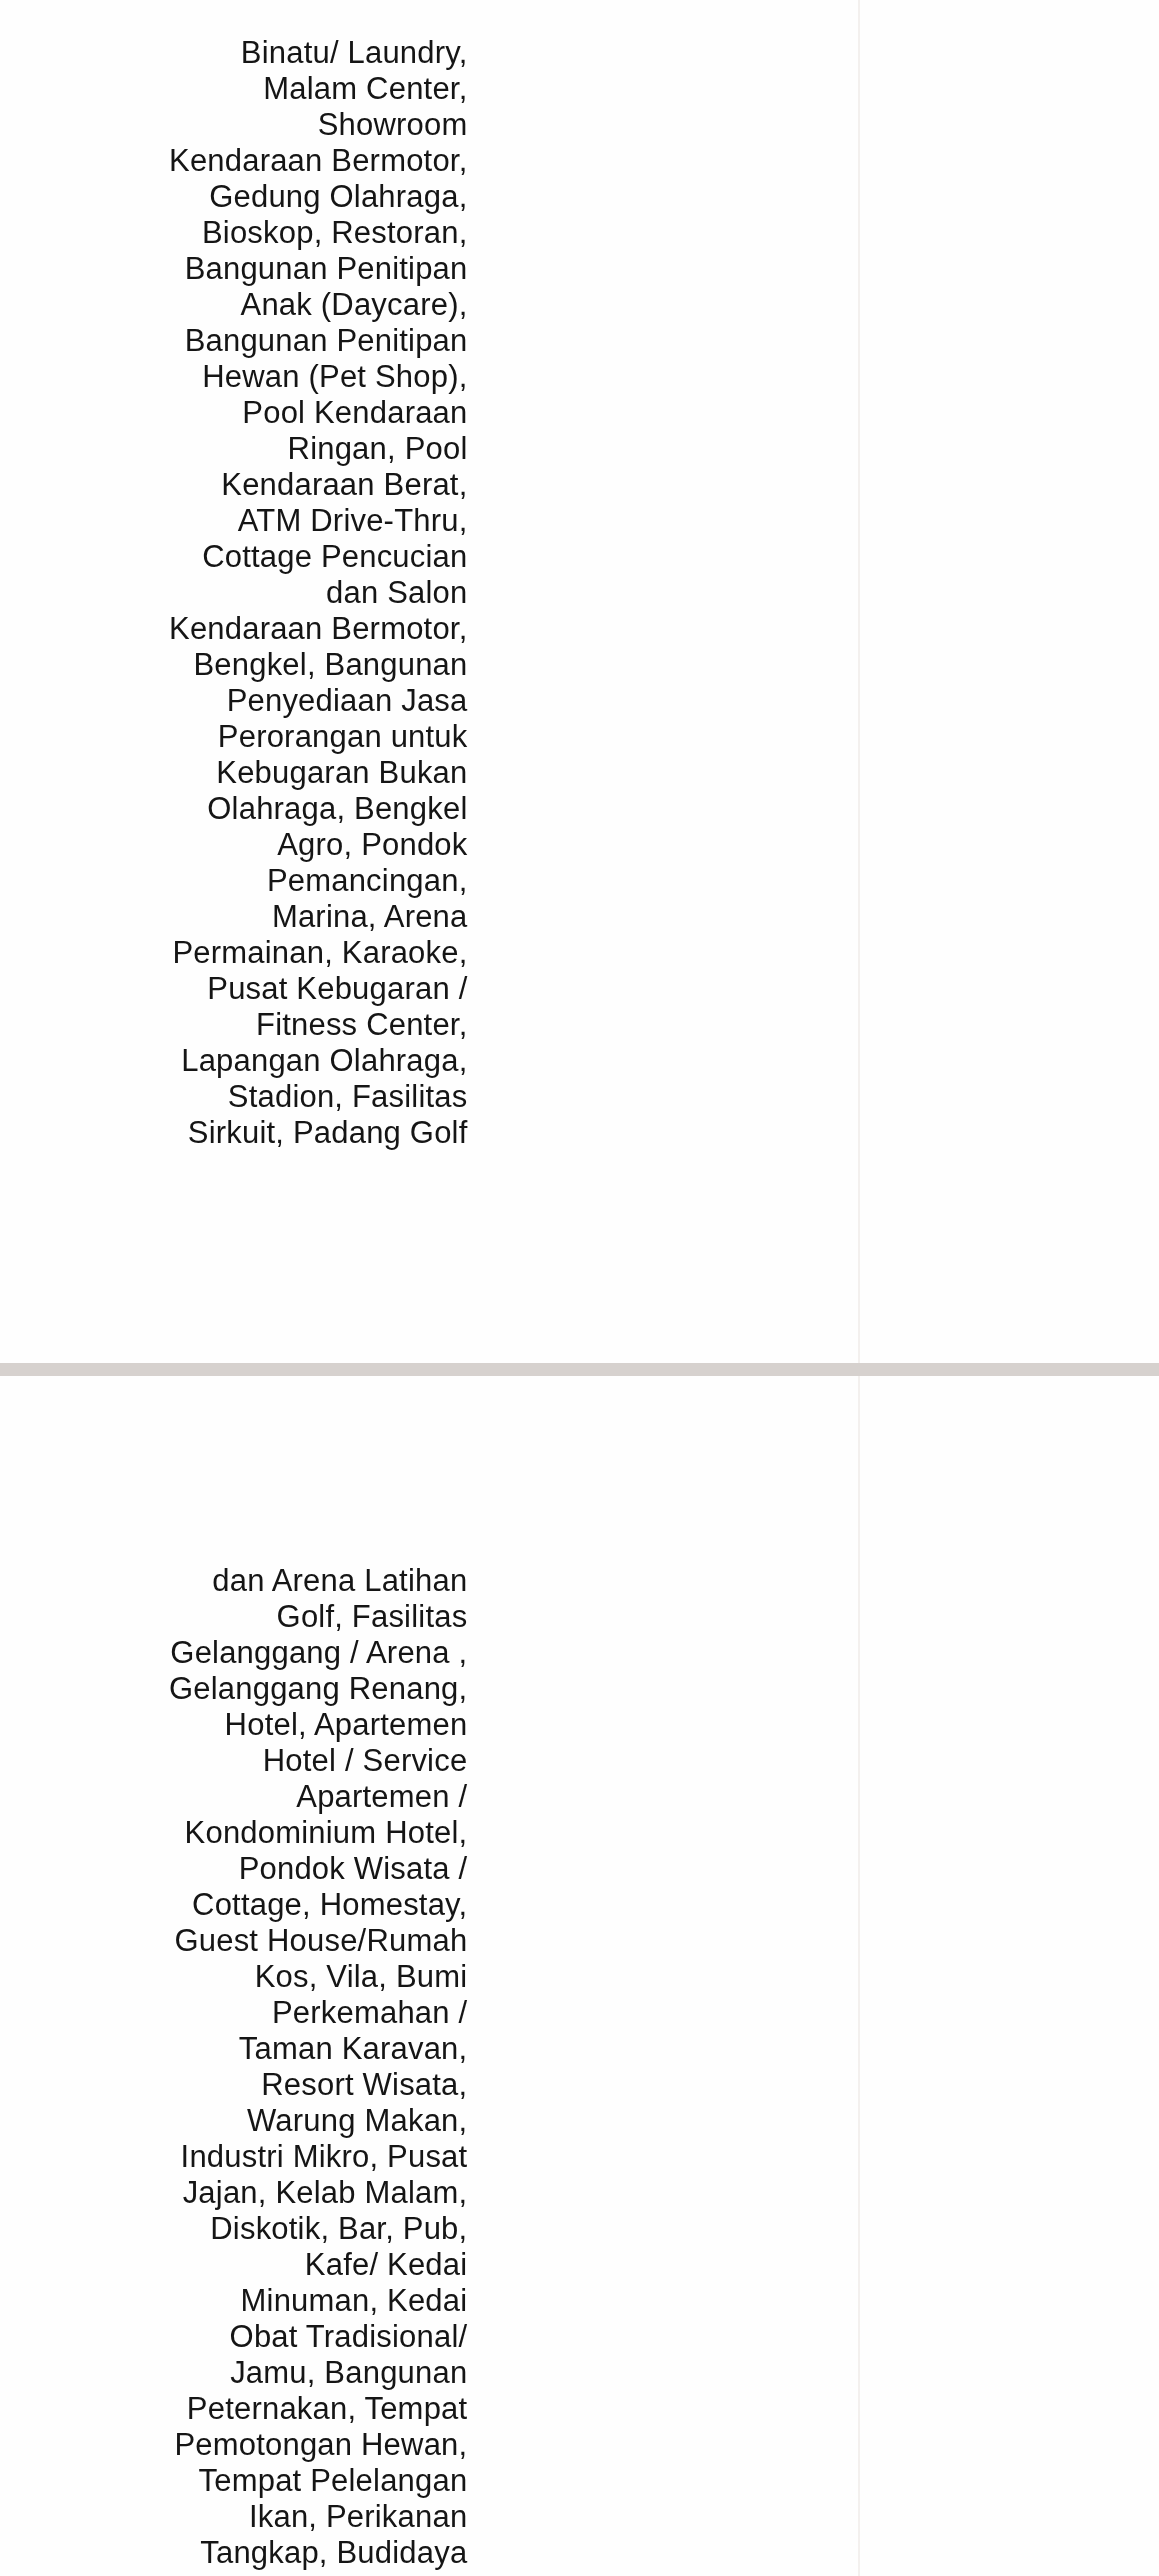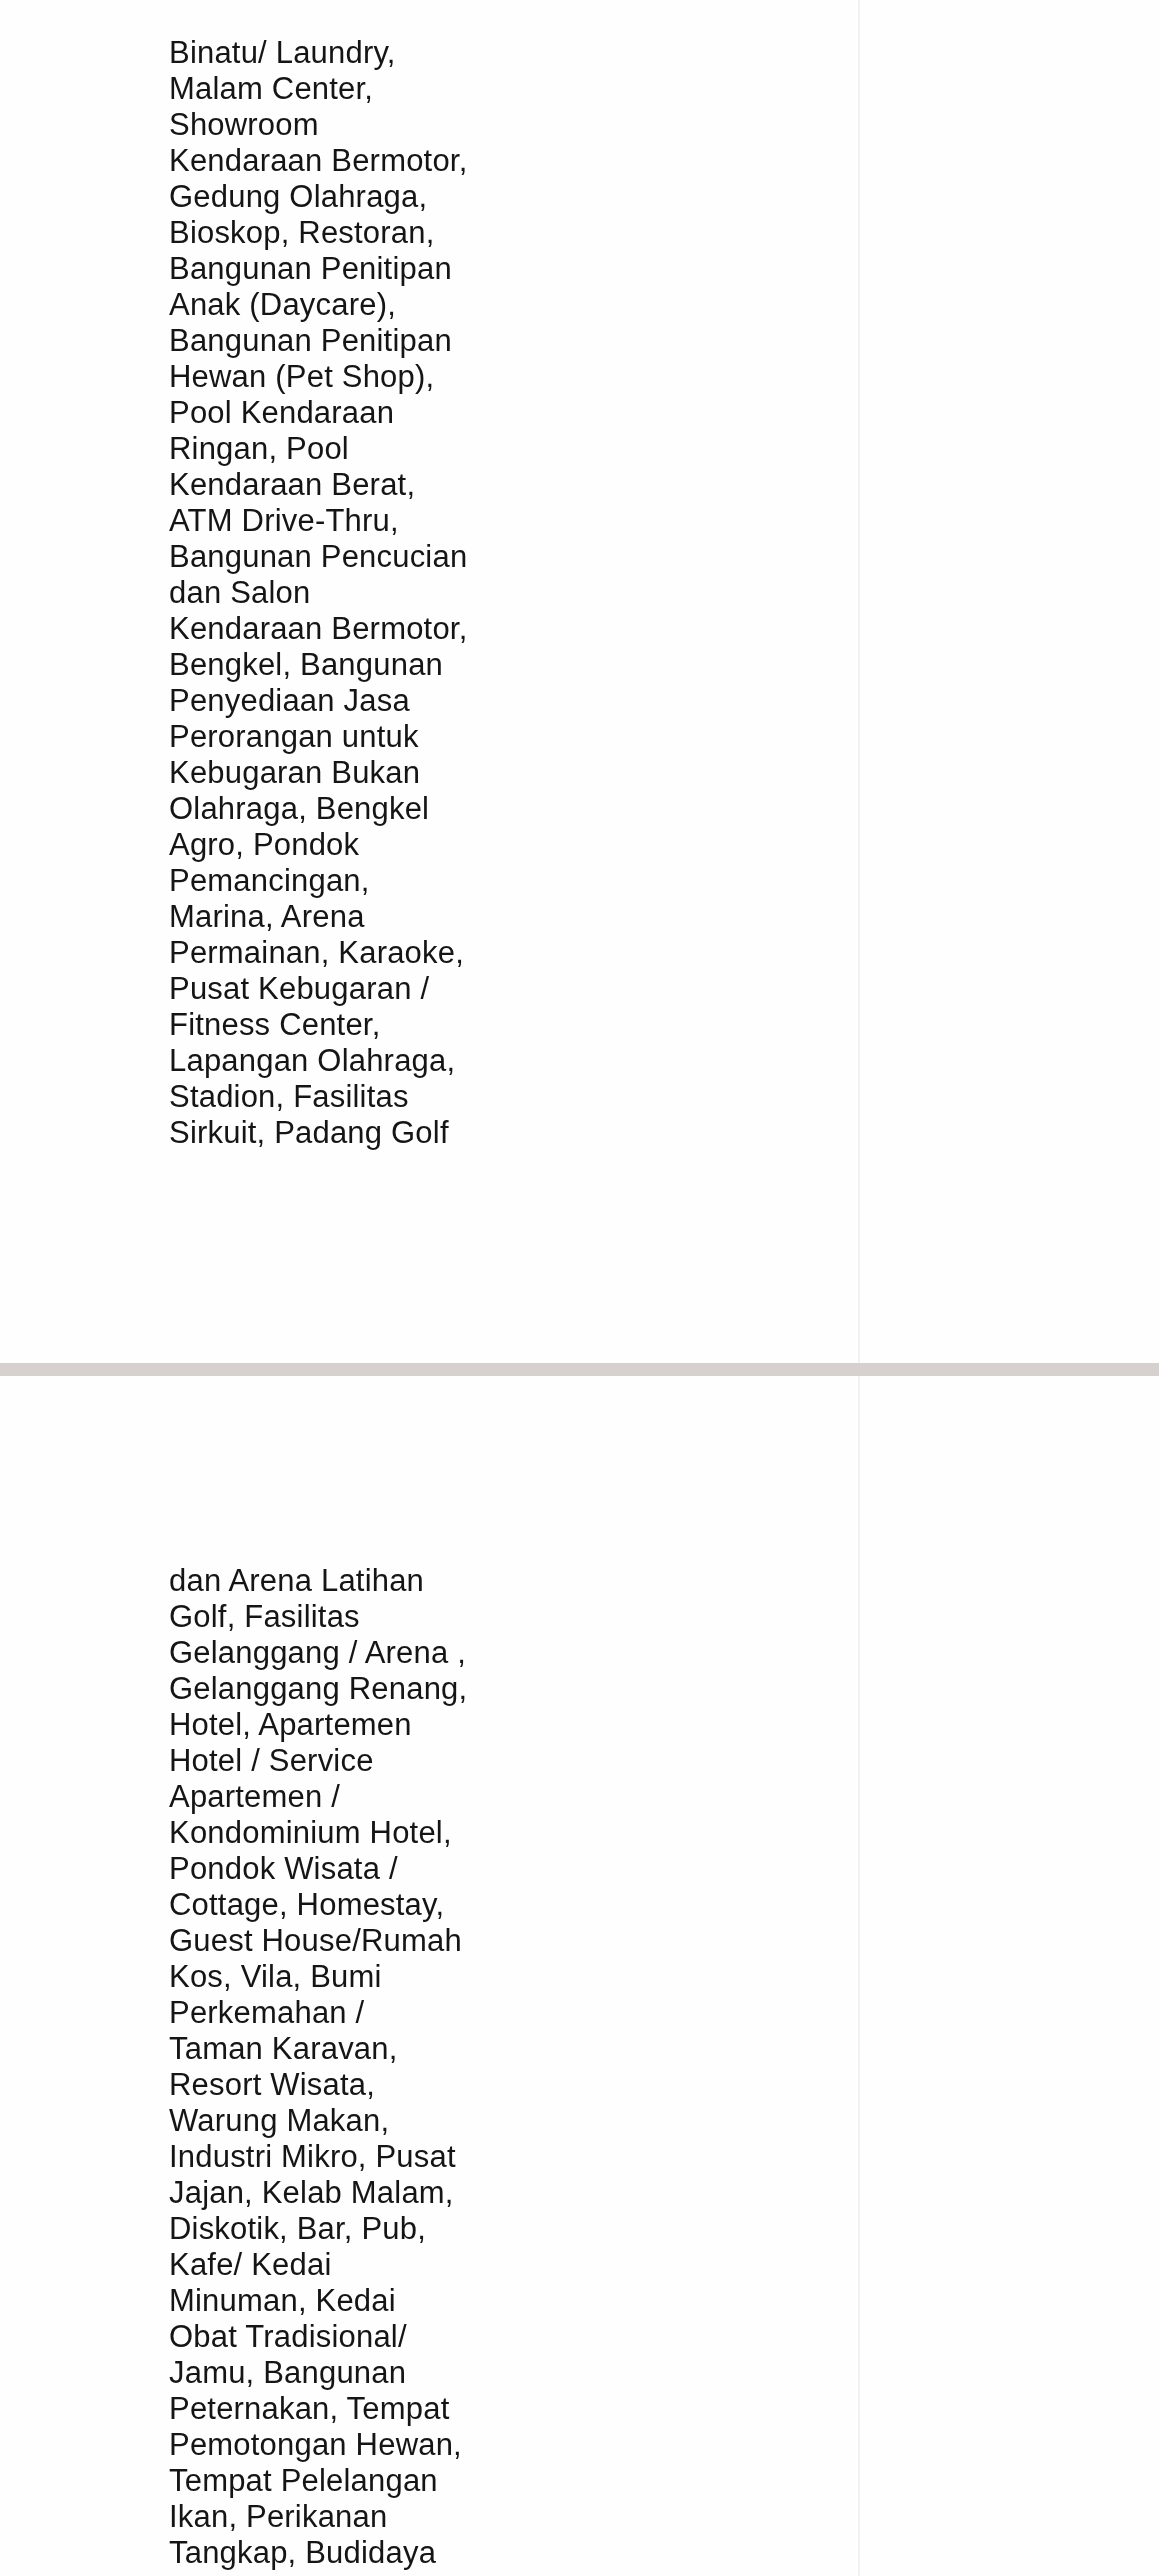--- a/index.html
+++ b/index.html
@@ -43,21 +43,21 @@
     position: absolute;
     left: 169px;
     color: var(--text, #151515);
     font-size: 31px;
     line-height: 36px;
     letter-spacing: 0.2px;
     white-space: nowrap;
   }
   .page-1 .text-block { top: 35px; }
   .page-2 .text-block { top: 187px; }
-  .line { min-height: 36px; }
+  .line { min-height: 36px; text-align: right; }
 </style>
 </head>
 <body>
 
 <div class="viewer">
 
   <section class="page page-1">
     <div class="cell-border"></div>
     <div class="text-block">
         <div class="line">Binatu/ Laundry,</div>
@@ -67,21 +67,21 @@
         <div class="line">Gedung Olahraga,</div>
         <div class="line">Bioskop, Restoran,</div>
         <div class="line">Bangunan Penitipan</div>
         <div class="line">Anak (Daycare),</div>
         <div class="line">Bangunan Penitipan</div>
         <div class="line">Hewan (Pet Shop),</div>
         <div class="line">Pool Kendaraan</div>
         <div class="line">Ringan, Pool</div>
         <div class="line">Kendaraan Berat,</div>
         <div class="line">ATM Drive-Thru,</div>
-        <div class="line">Bangunan Pencucian</div>
+        <div class="line">Cottage Pencucian</div>
         <div class="line">dan Salon</div>
         <div class="line">Kendaraan Bermotor,</div>
         <div class="line">Bengkel, Bangunan</div>
         <div class="line">Penyediaan Jasa</div>
         <div class="line">Perorangan untuk</div>
         <div class="line">Kebugaran Bukan</div>
         <div class="line">Olahraga, Bengkel</div>
         <div class="line">Agro, Pondok</div>
         <div class="line">Pemancingan,</div>
         <div class="line">Marina, Arena</div>

